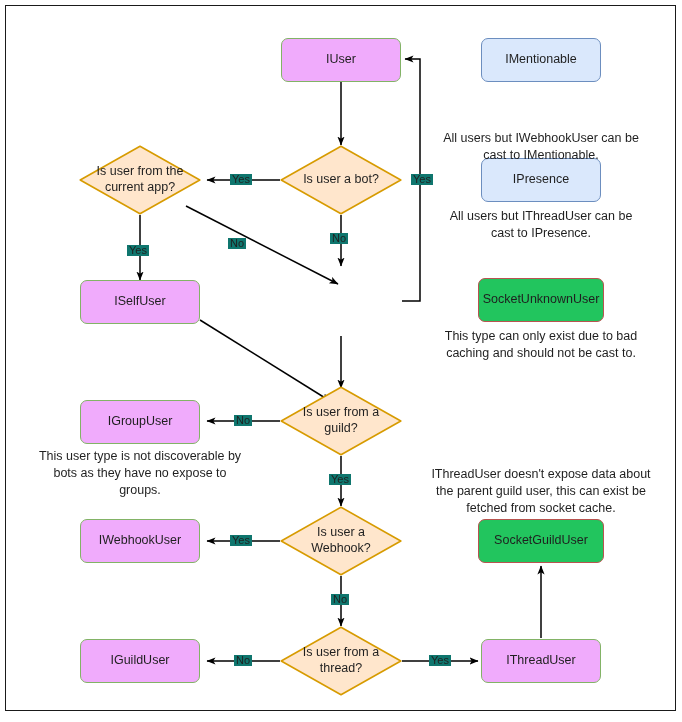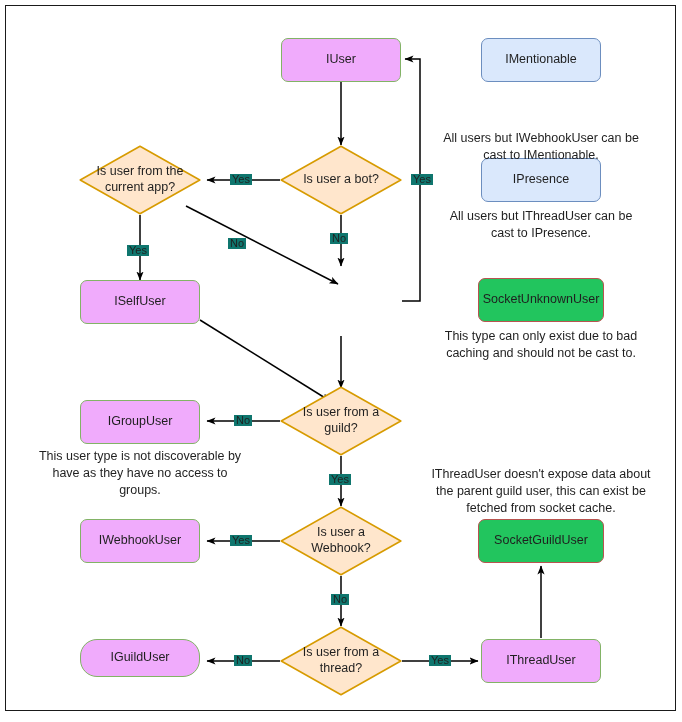--- a/index.html
+++ b/index.html
@@ -157,21 +157,21 @@
   </div>
 
   <div class="node green" style="left:80px; top:400px; width:120px; height:44px;text-align:center;">
     <span>IGroupUser</span>
   </div>
 
   <div class="node green" style="left:80px; top:519px; width:120px; height:44px;">
     <span>IWebhookUser</span>
   </div>
 
-  <div class="node green" style="left:80px; top:639px; width:120px; height:38px;border-radius:17px;">
+  <div class="node green" style="left:80px; top:639px; width:120px; height:44px;">
     <span>IGuildUser</span>
   </div>
 
   <div class="node green" style="left:481px; top:639px; width:120px; height:44px;">
     <span>IThreadUser</span>
   </div>
 
   <div class="node red" style="left:478px; top:519px; width:126px; height:44px;">
     <span>SocketGuildUser</span>
   </div>
@@ -211,21 +211,21 @@
     </svg>
     <span class="dlabel">Is user from a thread?</span>
   </div>
 
   <div class="note" style="left:438px; top:88px; width:206px;margin-top:42px;">All users but IWebhookUser can be cast to IMentionable.</div>
 
   <div class="note" style="left:438px; top:208px; width:206px;">All users but IThreadUser can be cast to IPresence.</div>
 
   <div class="note" style="left:438px; top:328px; width:206px;">This type can only exist due to bad caching and should not be cast to.</div>
 
-  <div class="note" style="left:37px; top:448px; width:206px;">This user type is not discoverable by have as they have no access to groups.</div>
+  <div class="note" style="left:37px; top:448px; width:206px;">This user type is not discoverable by bots as they have no expose to groups.</div>
 
   <div class="note" style="left:428px; top:466px; width:226px;">IThreadUser doesn't expose data about the parent guild user, this can exist be fetched from socket cache.</div>
 
   <div class="elabel" style="left:230px; top:174px;">Yes</div>
   <div class="elabel" style="left:330px; top:233px;">No</div>
   <div class="elabel" style="left:411px; top:174px;">Yes</div>
   <div class="elabel" style="left:127px; top:245px;">Yes</div>
   <div class="elabel" style="left:228px; top:238px;">No</div>
   <div class="elabel" style="left:234px; top:415px;">No</div>
   <div class="elabel" style="left:329px; top:474px;">Yes</div>

